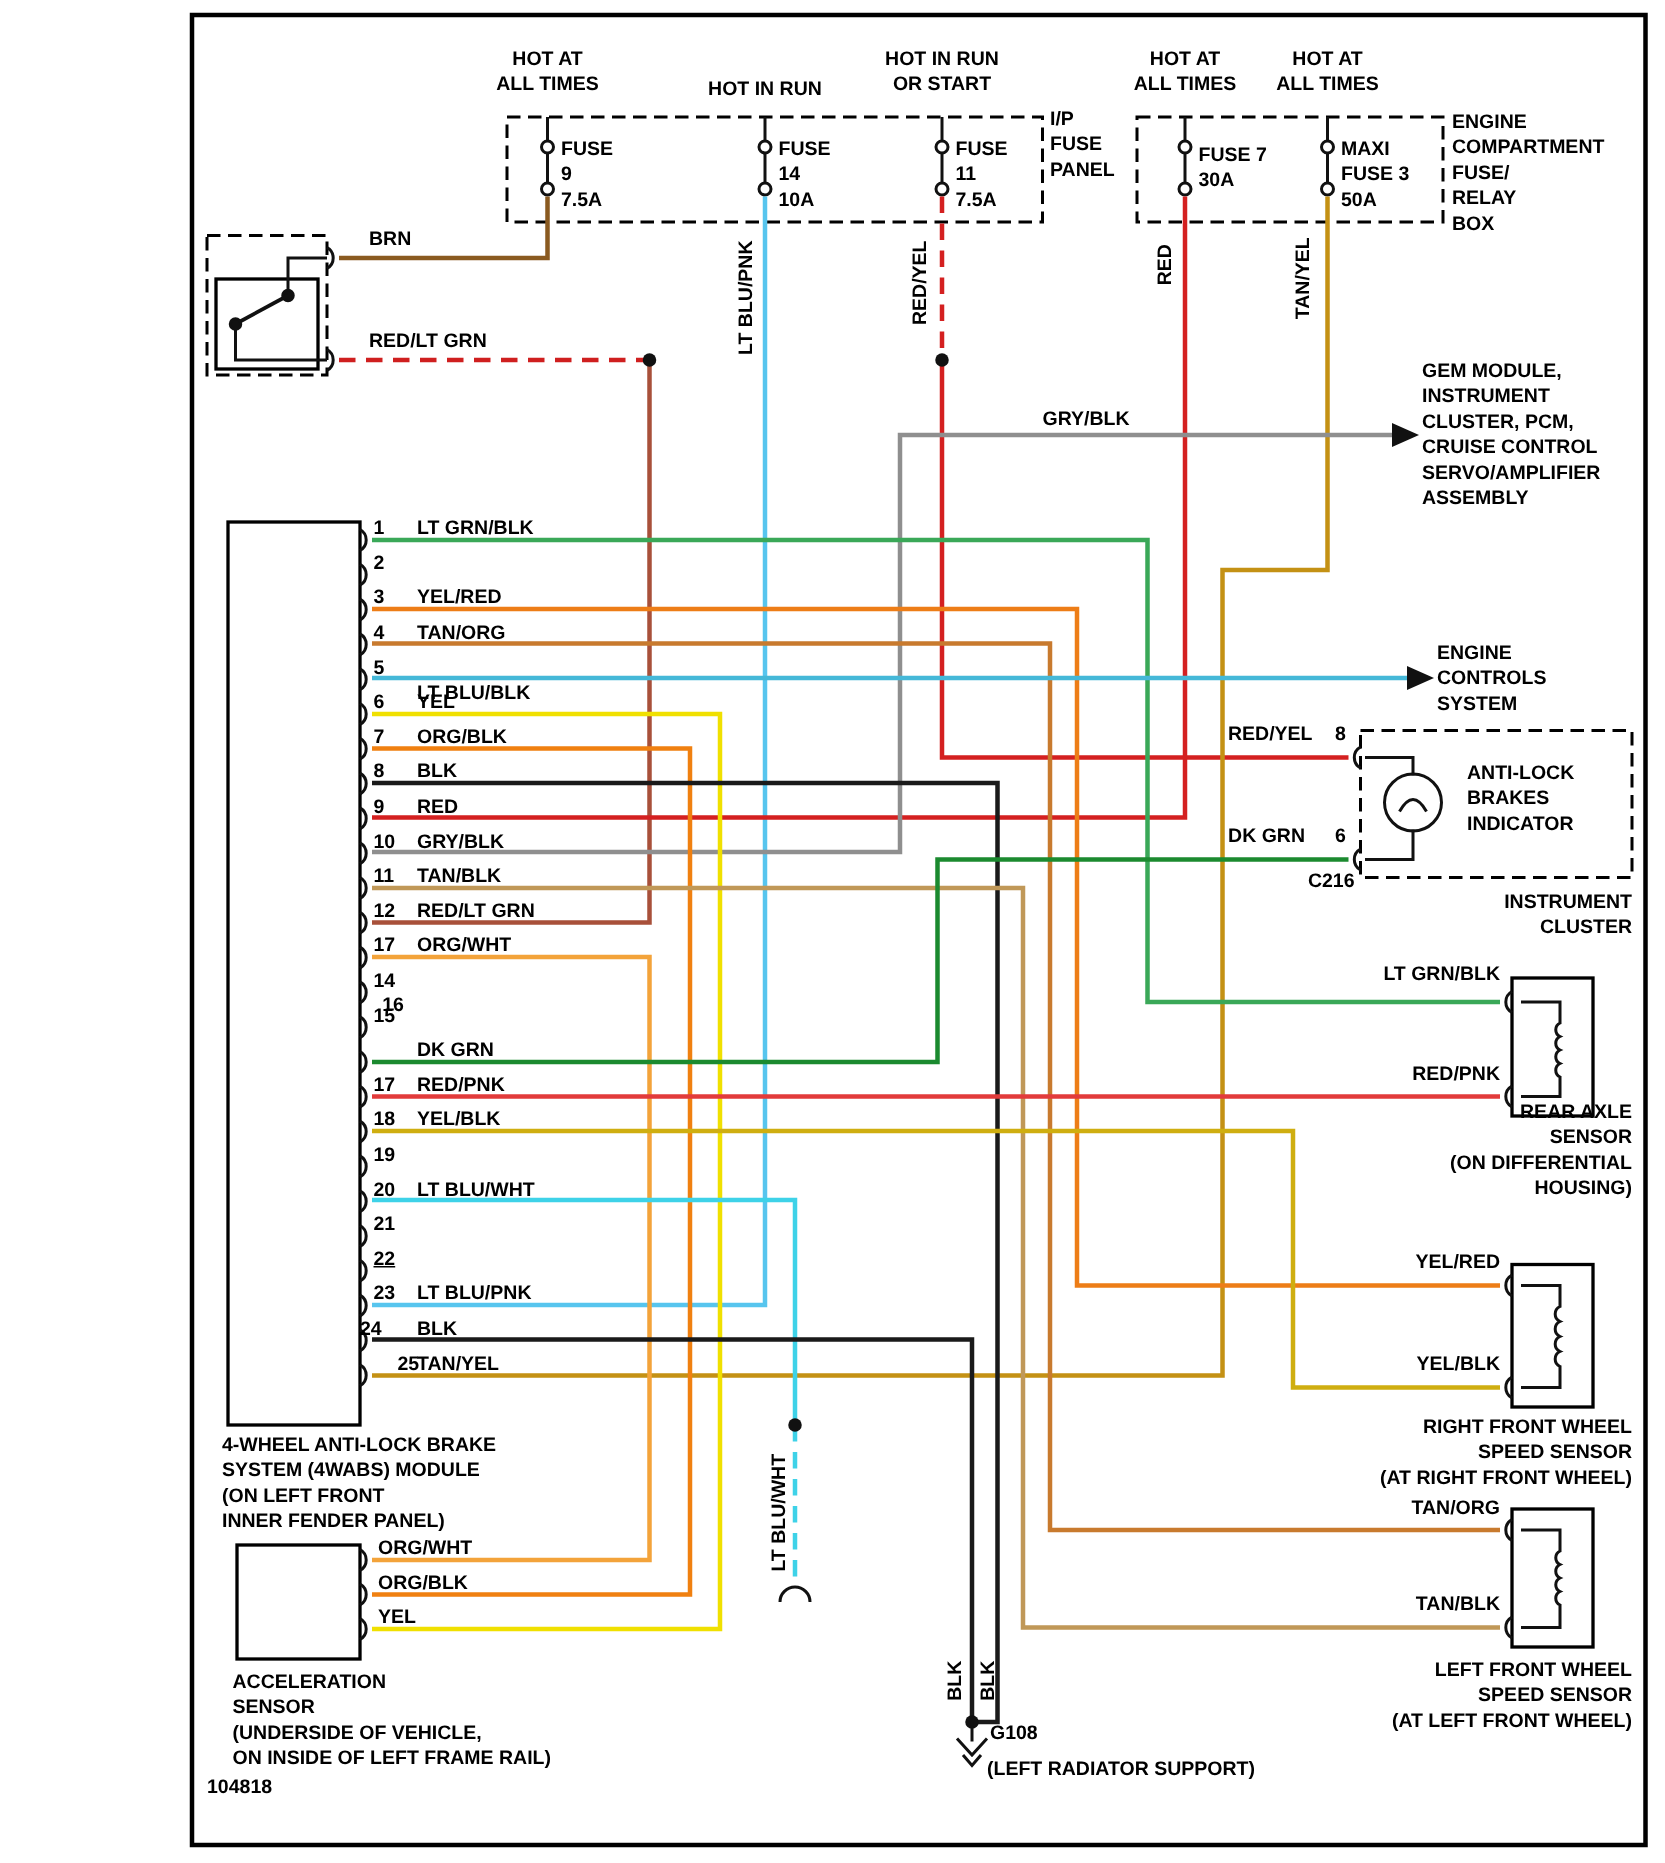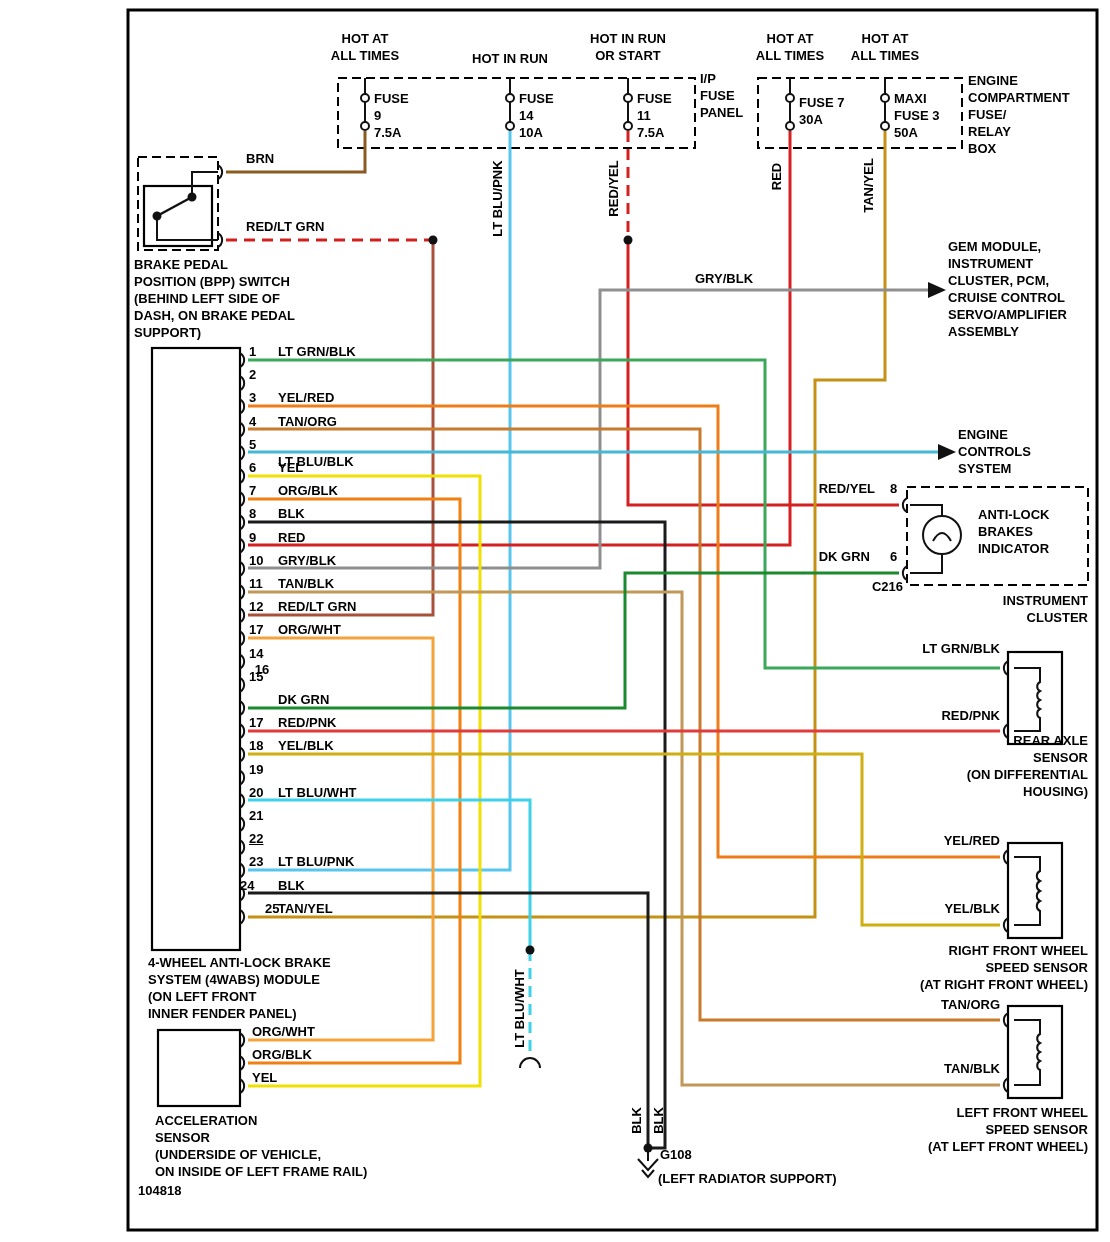--- a/index.html
+++ b/index.html
@@ -253,25 +253,20 @@
   <div class="lbl r" style="left:868px;top:942px;width:220px">RIGHT FRONT WHEEL
 SPEED SENSOR
 (AT RIGHT FRONT WHEEL)</div>
 
   <div class="lbl r" style="left:880px;top:996px;width:120px">TAN/ORG</div>
   <div class="lbl r" style="left:880px;top:1060px;width:120px">TAN/BLK</div>
   <div class="lbl r" style="left:868px;top:1104px;width:220px">LEFT FRONT WHEEL
 SPEED SENSOR
 (AT LEFT FRONT WHEEL)</div>
 
-  <div class="lbl" style="left:134px;top:256px">BRAKE PEDAL
-POSITION (BPP) SWITCH
-(BEHIND LEFT SIDE OF
-DASH, ON BRAKE PEDAL
-SUPPORT)</div>
   <div class="lbl" style="left:148px;top:954px">4-WHEEL ANTI-LOCK BRAKE
 SYSTEM (4WABS) MODULE
 (ON LEFT FRONT
 INNER FENDER PANEL)</div>
   <div>
       <div class="lbl" style="left: 249px; top: 343px; width: 26px;">1</div>
       <div class="lbl" style="left: 278px; top: 343px;">LT GRN/BLK</div>
       <div class="lbl" style="left: 249px; top: 366.2px; width: 26px;">2</div>
       <div class="lbl" style="left: 278px; top: 366.2px;"></div>
       <div class="lbl" style="left: 249px; top: 389.4px; width: 26px;">3</div>

